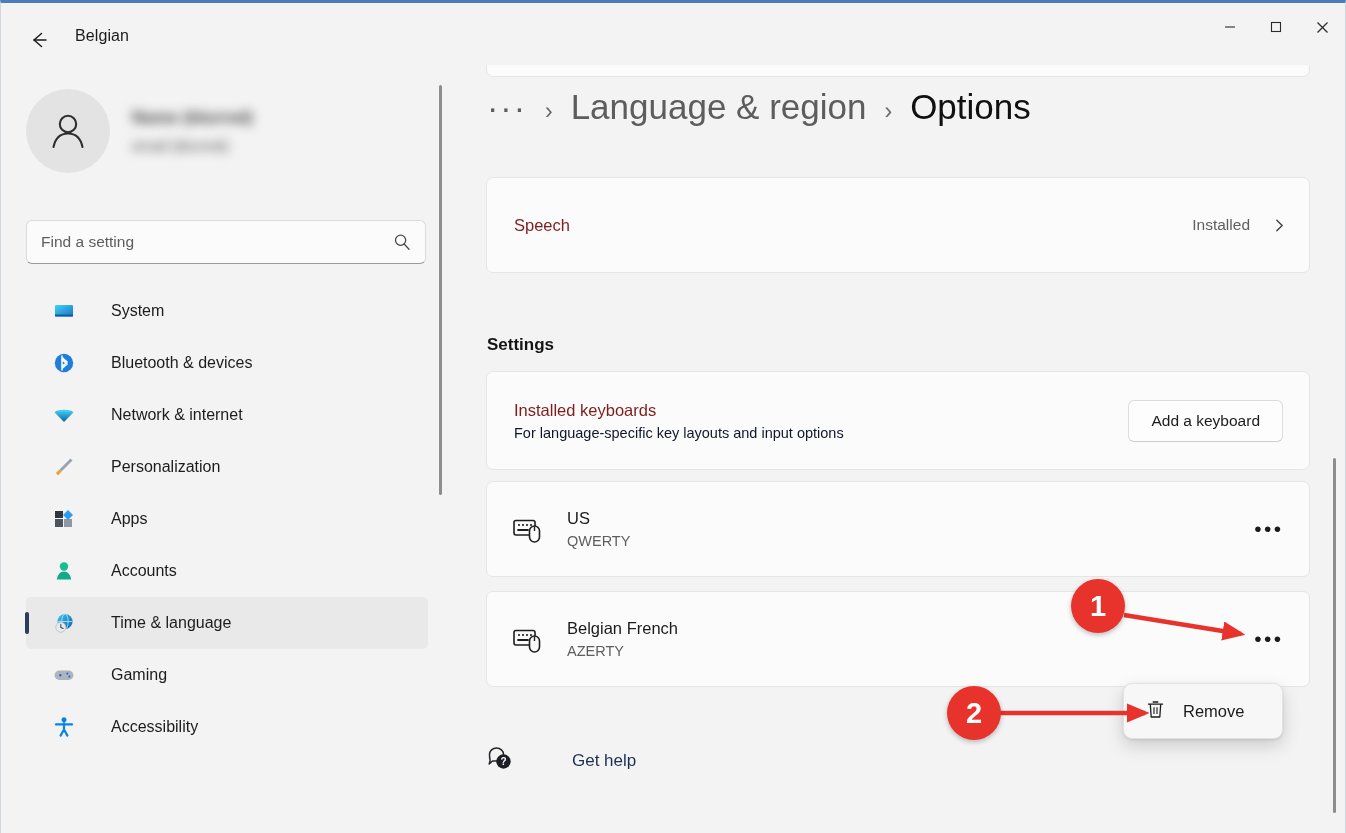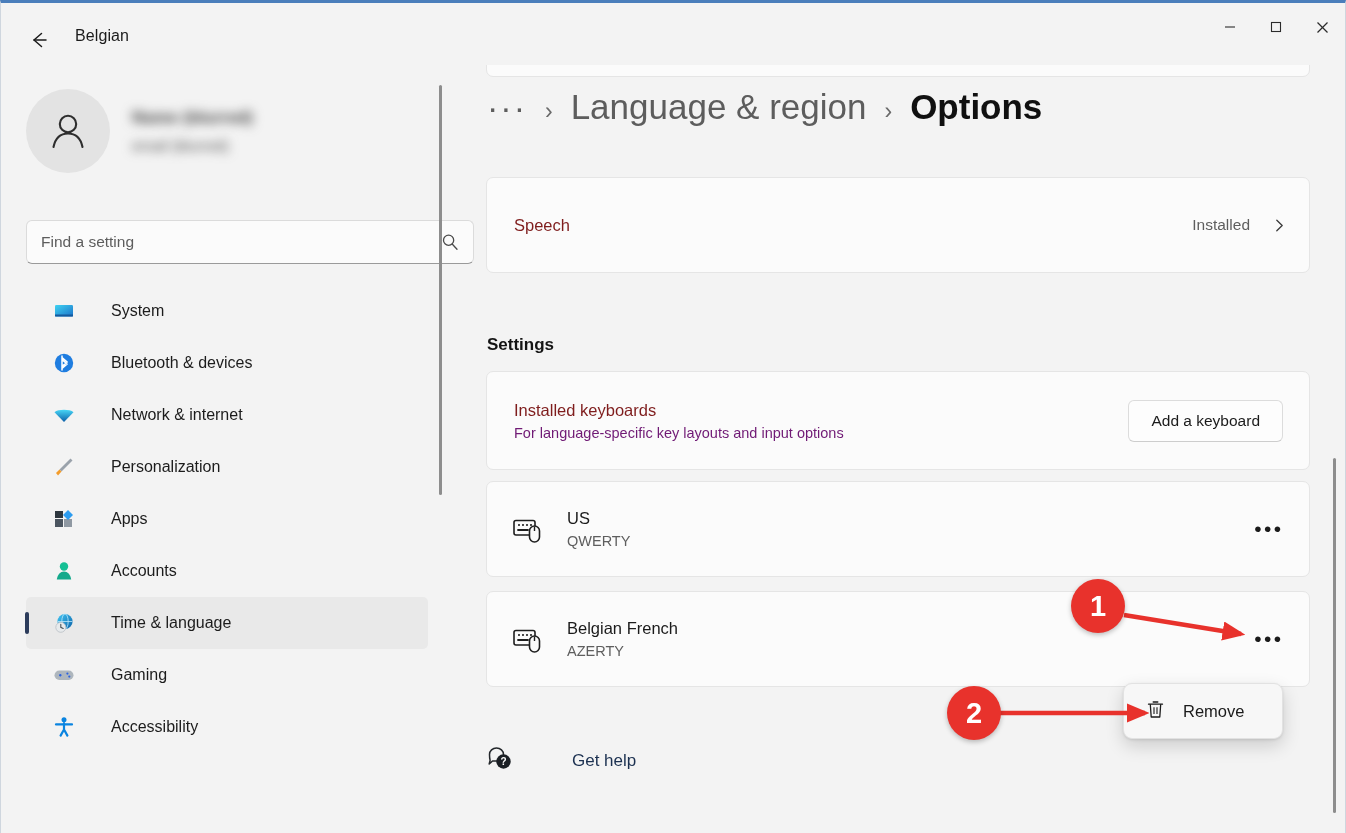--- a/index.html
+++ b/index.html
@@ -61,21 +61,21 @@
   .blurred {
     color: #3b3b3b;
     filter: blur(5.2px);
     white-space: nowrap;
   }
   .p-name { font-size: 17px; font-weight: bold; }
   .p-mail { font-size: 15px; color: #4b4b4b; }
 
   .searchbox {
     position: absolute; left: 25px; top: 155px;
-    width: 448px; height: 44px;
+    width: 400px; height: 44px;
     background: #fbfbfb;
     border: 1px solid #dbdbdb;
     border-bottom: 1.6px solid #9a9a9a;
     border-radius: 6px;
     display: flex; align-items: center;
   }
   .searchbox input {
     flex: 1; border: none; outline: none; background: transparent;
     font-family: "Liberation Sans", sans-serif;
     font-size: 15.5px; color: #3c3c3c;
@@ -129,21 +129,21 @@
   }
   .bc-dots {
     font-size: 34px; color: #5d5d5d; line-height: 20px; cursor: pointer;
     letter-spacing: 2px;
   }
   .bc-sep { font-size: 23px; color: #6a6a6a; font-weight: 300; }
   .bc-parent {
     font-size: 35px; color: #5d5d5d; cursor: pointer;
   }
   .bc-current {
-    font-size: 35px; color: #101010; font-weight: bold;
+    font-size: 35px; color: #101010; font-weight: normal;
   }
 
   
   .card {
     position: absolute; left: 33px;
     width: 824px;
     background: #fbfbfb;
     border: 1px solid #e5e5e5;
     border-radius: 7px;
   }
@@ -164,21 +164,21 @@
   .section-head {
     position: absolute; left: 34px; top: 270px;
     font-size: 17px; color: #141414; font-weight: bold;
   }
 
   .card-installed {
     top: 306px; height: 99px;
     display: flex; align-items: center;
     padding: 0 26px 0 27px;
   }
-  .c-sub { font-size: 14.5px; color: #701a75; margin-top: 5px; }
+  .c-sub { font-size: 14.5px; color: #0f172a; margin-top: 5px; }
   .btn {
     font-family: "Liberation Sans", sans-serif;
     font-size: 15.5px; color: #1b1b1b;
     background: #fdfdfd;
     border: 1px solid #dcdcdc;
     border-bottom-color: #cdcdcd;
     border-radius: 6px;
     padding: 11px 22px;
     cursor: pointer;
   }

